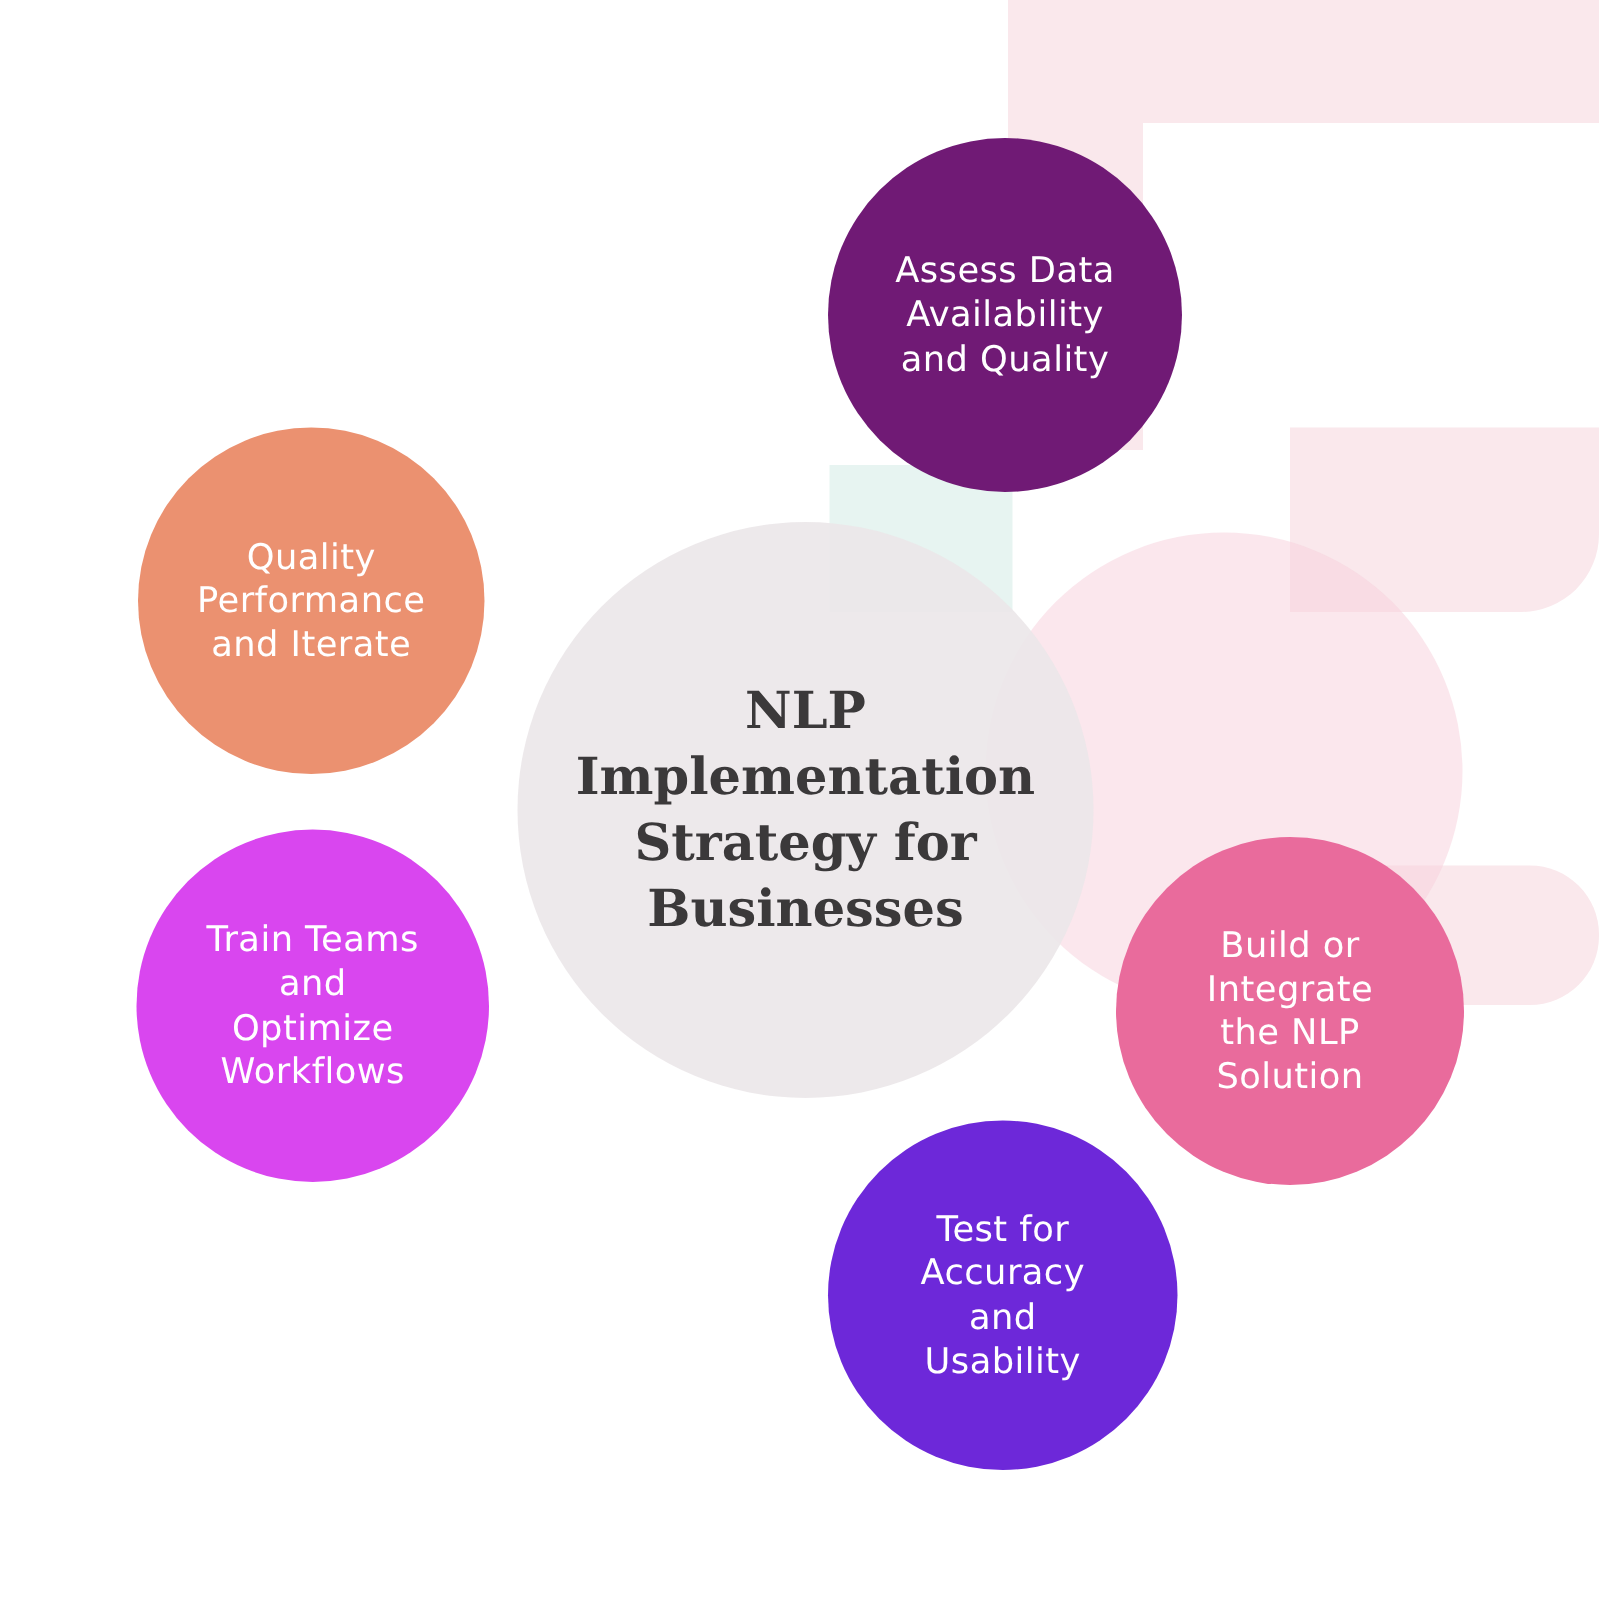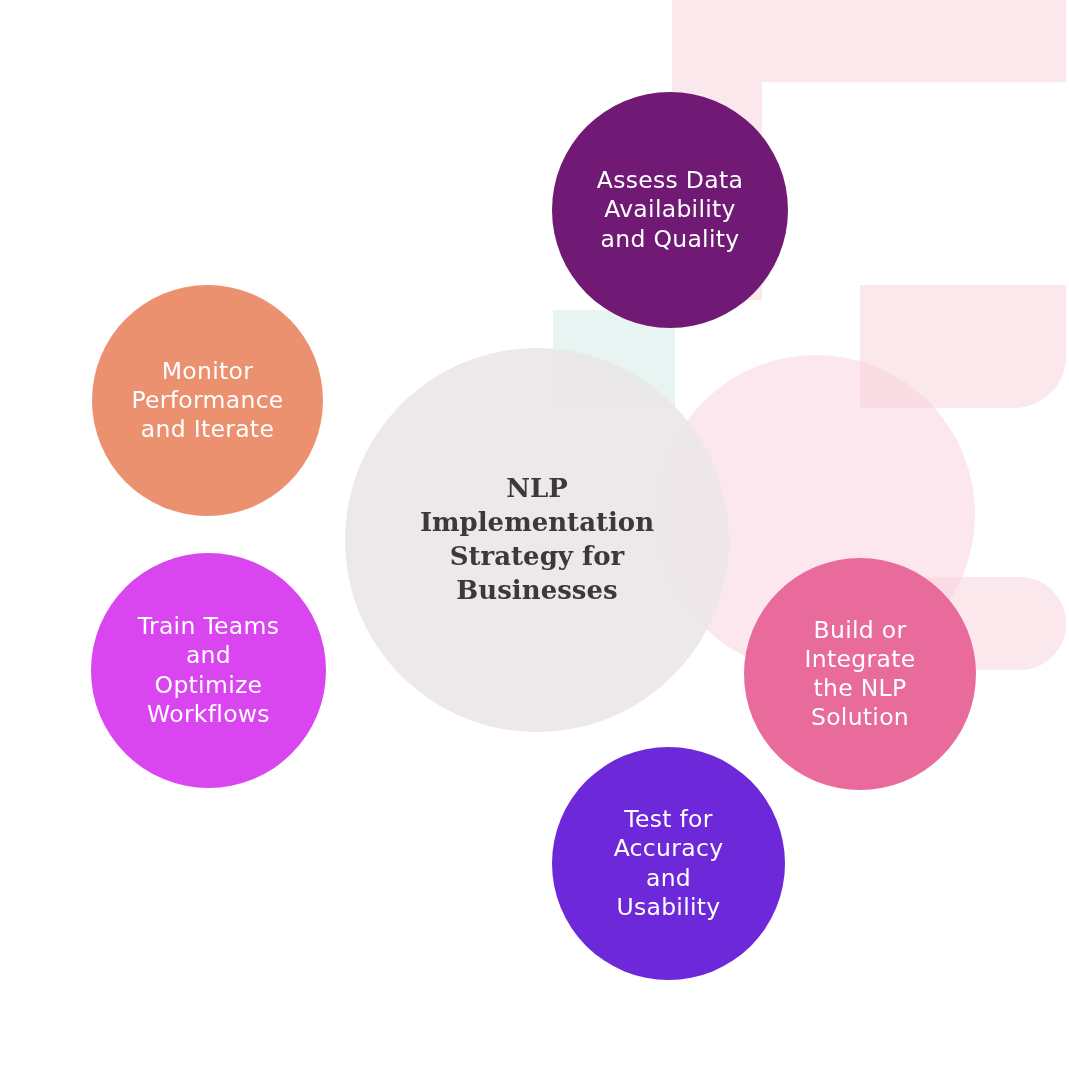--- a/index.html
+++ b/index.html
@@ -19,21 +19,21 @@
     position:absolute;border-radius:50%;
     display:flex;align-items:center;justify-content:center;text-align:center;
   }
   .step .label{
     color:#ffffff;font-size:23.5px;line-height:1.24;letter-spacing:.3px;
     white-space:pre-line;font-weight:400;
   }
   .center-circle{left:345px;top:348px;width:384px;height:384px;}
   .title{
     font-family:"DejaVu Serif","Liberation Serif",serif;font-weight:700;
-    font-size:26px;line-height:1.3;color:#3b393a;white-space:pre-line;
+    font-size:34px;line-height:1.3;color:#3b393a;white-space:pre-line;
   }
   .s0{left:283px;top:93px;width:234px;height:234px;}
   .s1{left:552px;top:92px;width:236px;height:236px;}
   .s2{left:745px;top:283px;width:232px;height:232px;}
   .s3{left:744px;top:558px;width:232px;height:232px;}
   .s4{left:552px;top:747px;width:233px;height:233px;}
   .s5{left:284px;top:746px;width:234px;height:234px;}
   .s6{left:91px;top:553px;width:235px;height:235px;}
   .s7{left:92px;top:285px;width:231px;height:231px;}
 </style>
@@ -80,18 +80,18 @@
 
 
   <div class="circle step s6" style="background: #d946ef; justify-content: center;">
     <div class="label">Train Teams
 and
 Optimize
 Workflows</div>
   </div>
 
   <div class="circle step s7" style="background: rgb(235, 145, 112);">
-    <div class="label">Monitor
+    <div class="label">Quality
 Performance
 and Iterate</div>
   </div>
 
 </div>
 
 </body></html>

